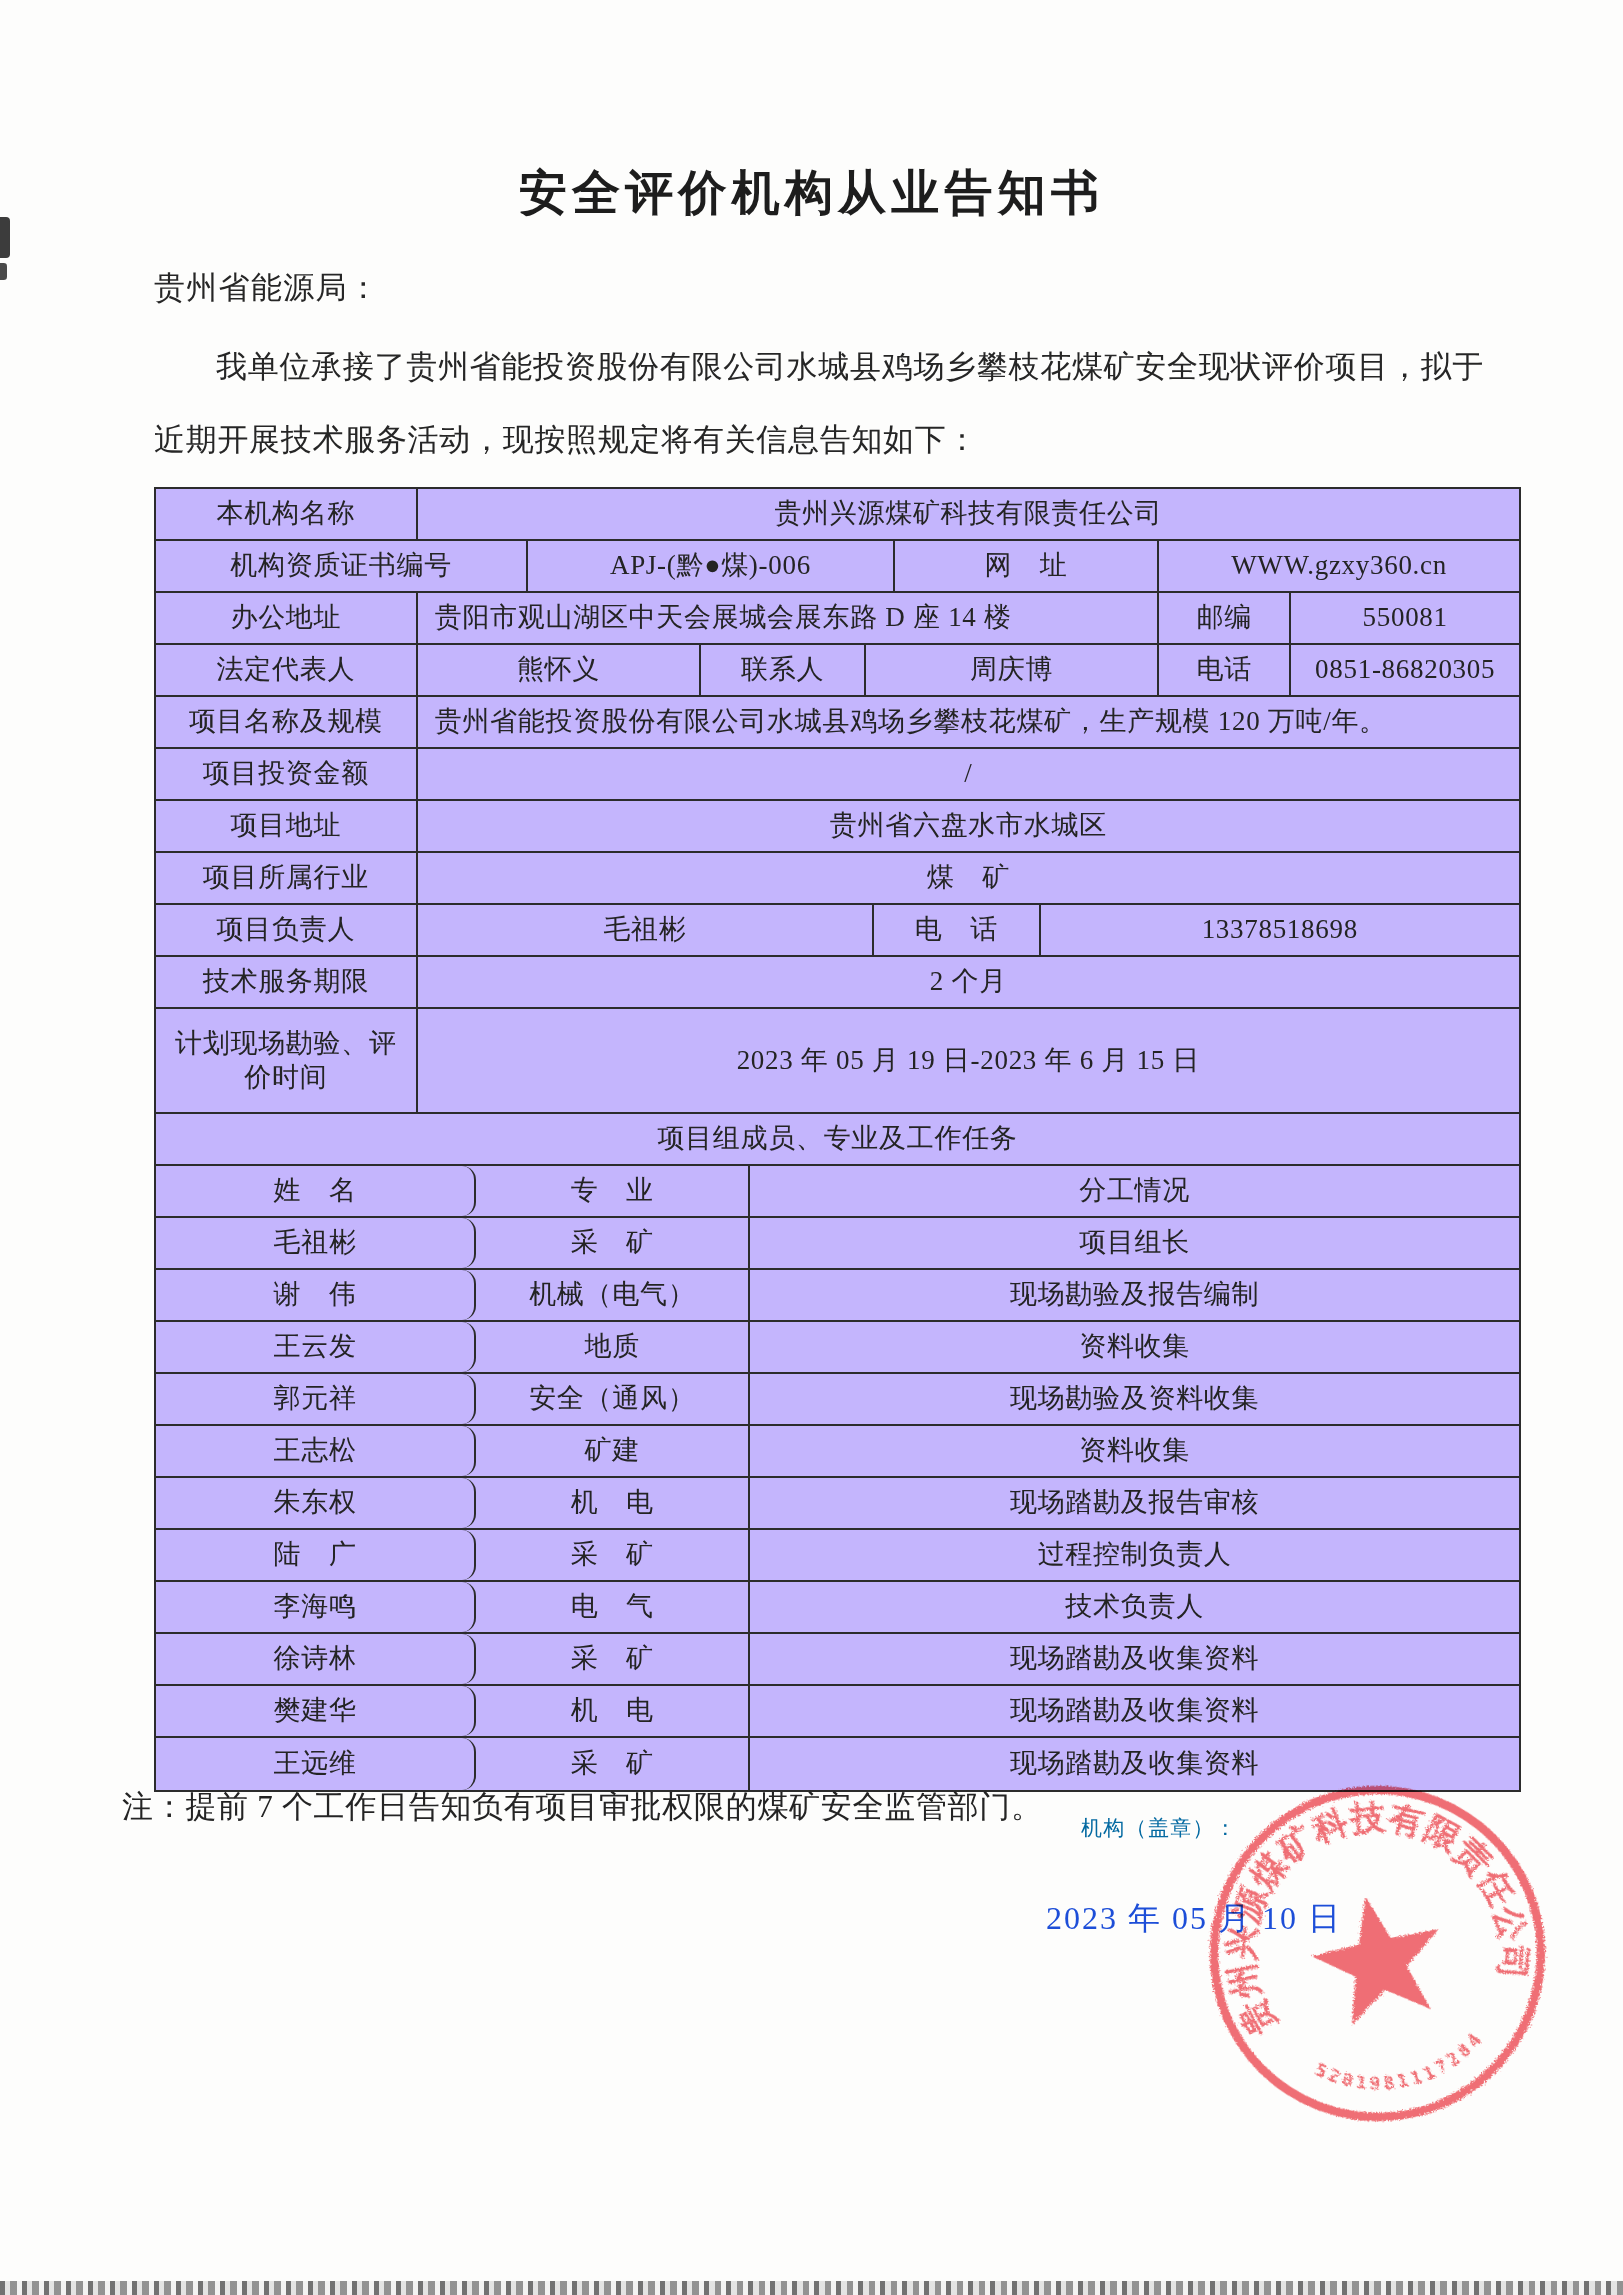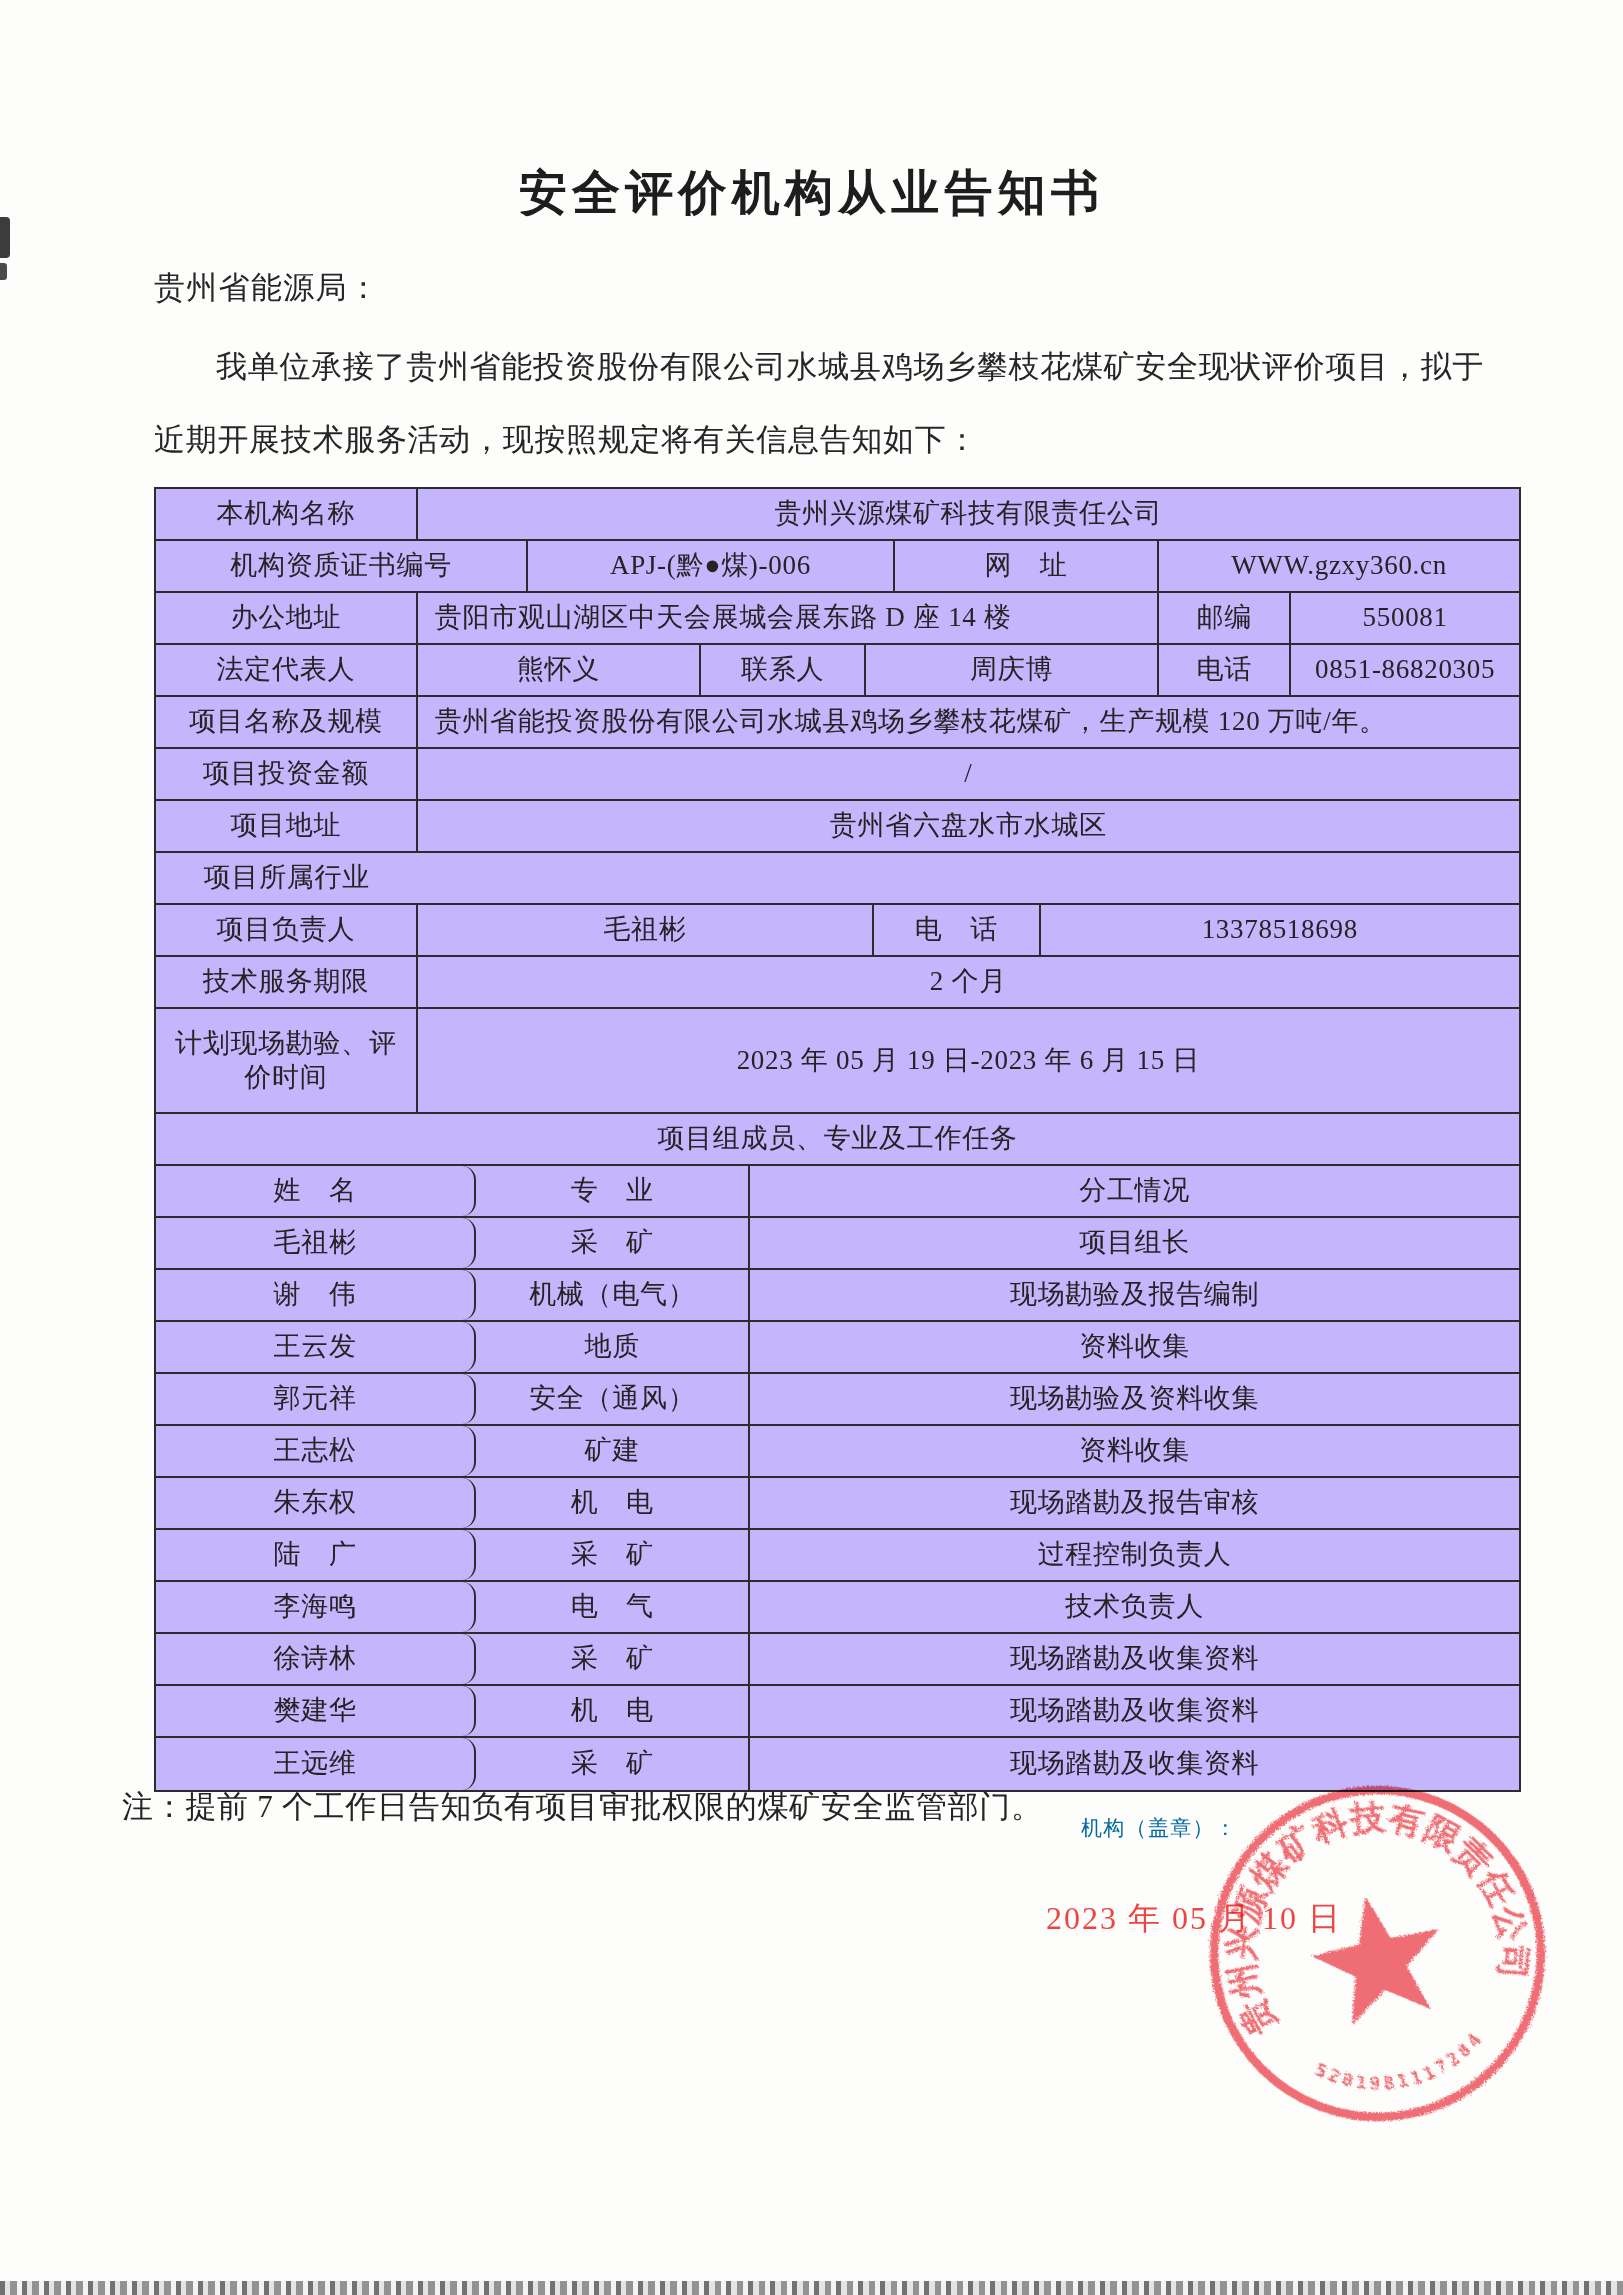--- a/index.html
+++ b/index.html
@@ -62,21 +62,21 @@
   .note{
     position:absolute;left:122px;top:1786px;
     font-size:31px;letter-spacing:0.7px;color:#242424;white-space:nowrap;
   }
   .stamp-label{
     position:absolute;left:1081px;top:1814px;
     font-size:21px;letter-spacing:1.3px;color:#0369a1;
   }
   .doc-date{
     position:absolute;left:1046px;top:1897px;
-    font-size:32px;letter-spacing:2px;color:#ef4444;
+    font-size:32px;letter-spacing:2px;color:#1d4ed8;
   }
   .seal{
     position:absolute;left:1201px;top:1777px;width:353px;height:353px;
     mix-blend-mode:multiply;opacity:.88;
     pointer-events:none;
   }
   .artifact-a{position:absolute;left:0;top:217px;width:9.8px;height:41px;background:#3c3c3c;border-radius:0 3.9px 3.9px 0;}
   .artifact-b{position:absolute;left:0;top:263px;width:6.5px;height:17px;background:#4a4a4a;border-radius:0 3.3px 3.3px 0;}
   .scan-band{
     position:absolute;left:0;bottom:0;width:100%;height:14.4px;
@@ -138,20 +138,21 @@
       <div class="tcell w80-8">/</div>
     </div>
 
     <div class="trow">
       <div class="tcell w19">项目地址</div>
       <div class="tcell w80-8">贵州省六盘水市水城区</div>
     </div>
 
     <div class="trow">
       <div class="tcell w19">项目所属行业</div>
+      <div class="tcell w80-8">煤　矿</div>
     </div>
 
     <div class="trow">
       <div class="tcell w19">项目负责人</div>
       <div class="tcell w33-5">毛祖彬</div>
       <div class="tcell w12-2">电　话</div>
       <div class="tcell w35-1 nowrap">13378518698</div>
     </div>
 
     <div class="trow">

